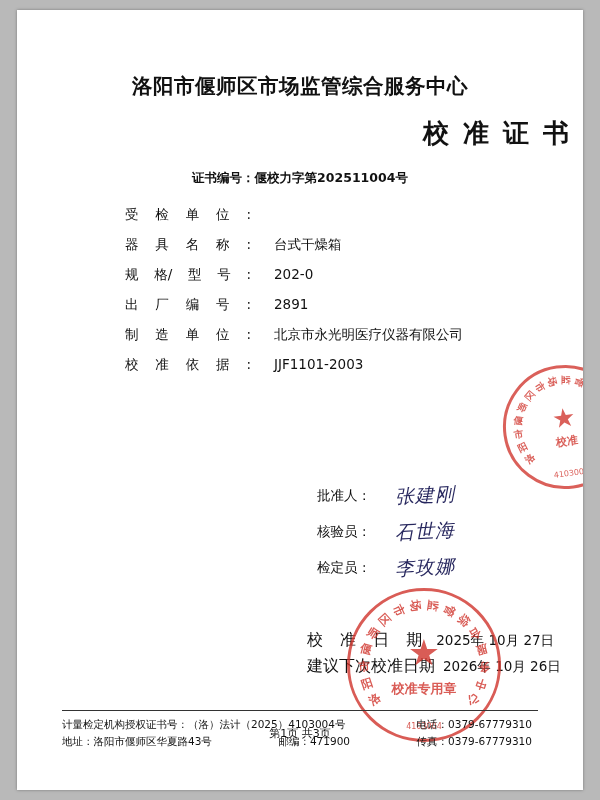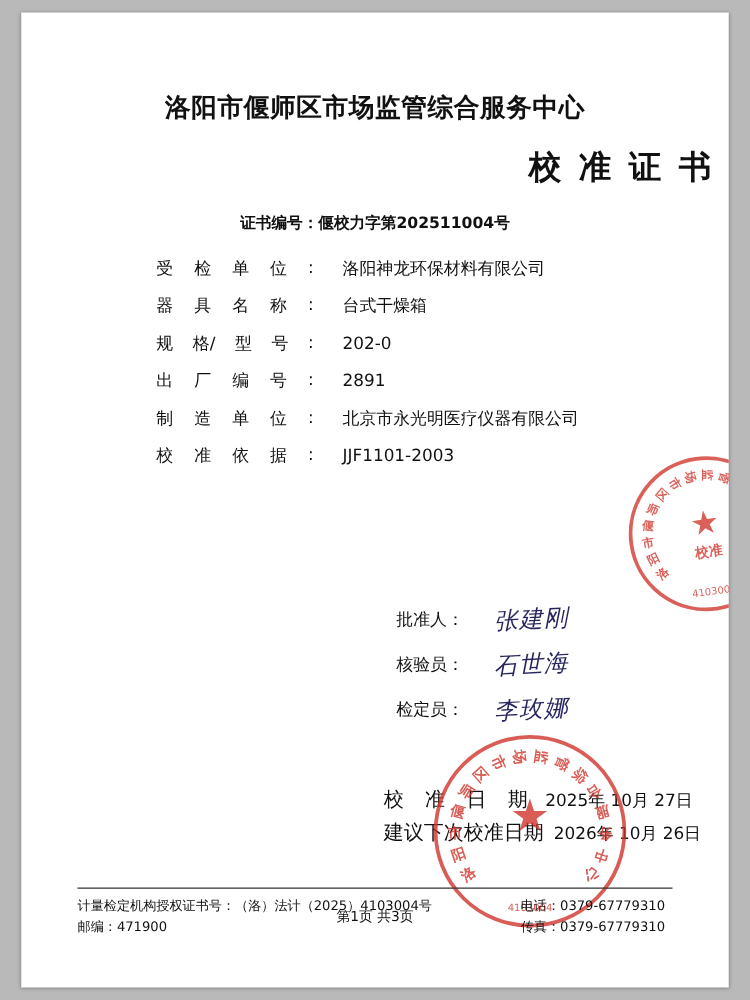--- a/index.html
+++ b/index.html
@@ -264,21 +264,20 @@
 
   <div class="fields">
     <div class="field-row">
       <div class="field-label">
           <span>受</span>
           <span>检</span>
           <span>单</span>
           <span>位</span>
           <span>:</span>
         </div>
-      <div class="field-value">洛阳神龙环保材料有限公司</div>
     </div>
     <div class="field-row">
       <div class="field-label">
           <span>器</span>
           <span>具</span>
           <span>名</span>
           <span>称</span>
           <span>:</span>
         </div>
       <div class="field-value">台式干燥箱</div>
@@ -382,31 +381,33 @@
         <span style="font-size: 11.5px; transform: rotate(8.33333deg) translate(0px, -60px) rotate(90deg) translate(-50%, -50%);">监</span>
         <span style="font-size: 11.5px; transform: rotate(25deg) translate(0px, -60px) rotate(90deg) translate(-50%, -50%);">管</span>
         <span style="font-size: 11.5px; transform: rotate(41.6667deg) translate(0px, -60px) rotate(90deg) translate(-50%, -50%);">综</span>
         <span style="font-size: 11.5px; transform: rotate(58.3333deg) translate(0px, -60px) rotate(90deg) translate(-50%, -50%);">合</span>
         <span style="font-size: 11.5px; transform: rotate(75deg) translate(0px, -60px) rotate(90deg) translate(-50%, -50%);">服</span>
         <span style="font-size: 11.5px; transform: rotate(91.6667deg) translate(0px, -60px) rotate(90deg) translate(-50%, -50%);">务</span>
         <span style="font-size: 11.5px; transform: rotate(108.333deg) translate(0px, -60px) rotate(90deg) translate(-50%, -50%);">中</span>
         <span style="font-size: 11.5px; transform: rotate(125deg) translate(0px, -60px) rotate(90deg) translate(-50%, -50%);">心</span>
       </div>
     <div class="star">★</div>
+    <div class="seal-center-text">校准专用章</div>
     <div class="seal-bottom-text">4103004</div>
   </div>
 
   <div class="footer-rule"></div>
 
   <div class="footer">
     <div class="footer-row">
       <div class="footer-left">计量检定机构授权证书号：（洛）法计（2025）4103004号</div>
       <div class="footer-right">电话：0379-67779310</div>
     </div>
     <div class="footer-row">
+      <div class="footer-left">地址：洛阳市偃师区华夏路43号</div>
       <div class="footer-left">邮编：471900</div>
       <div class="footer-right">传真：0379-67779310</div>
     </div>
   </div>
 
   <div class="page-no">第1页  共3页</div>
 
 </div>
 
 </body></html>

